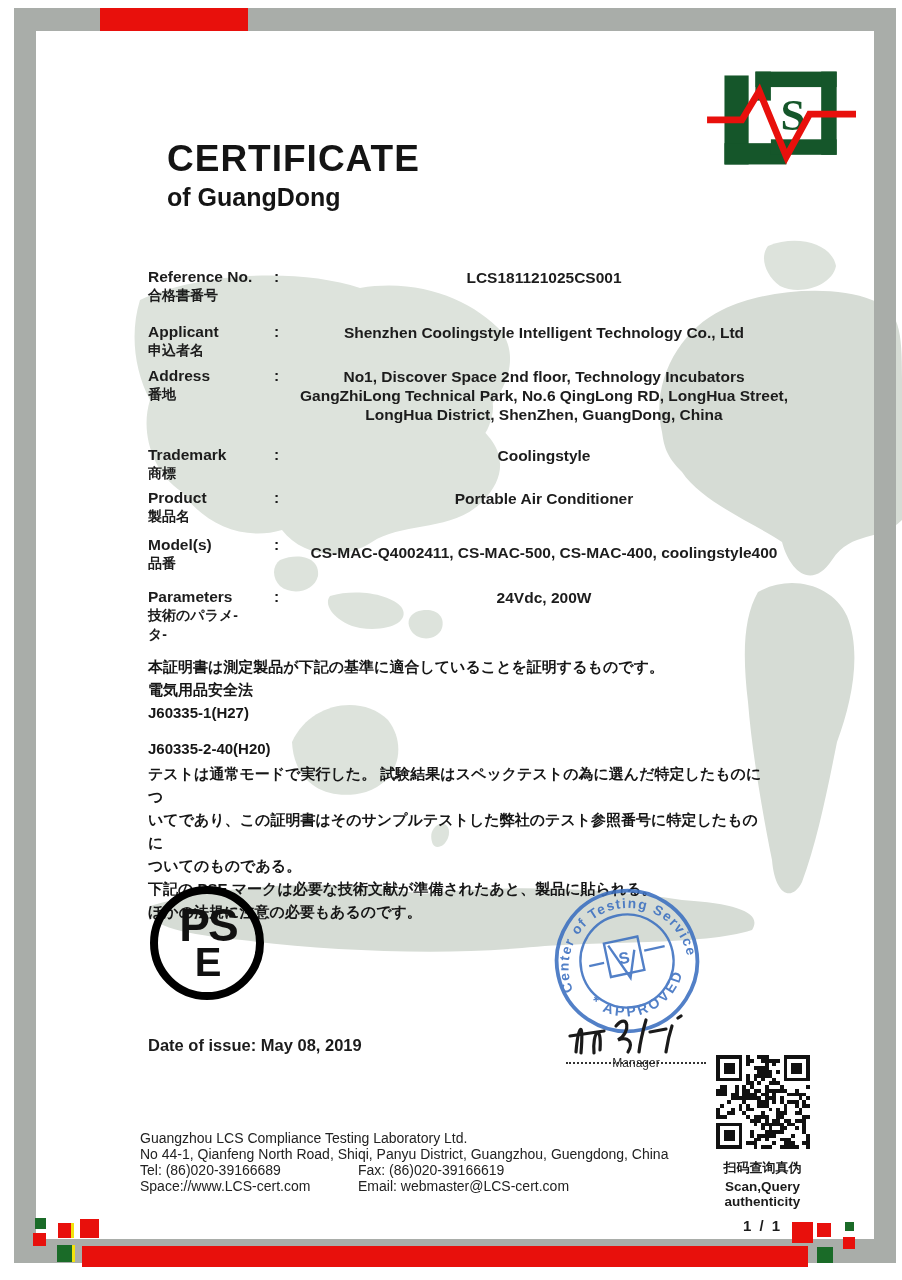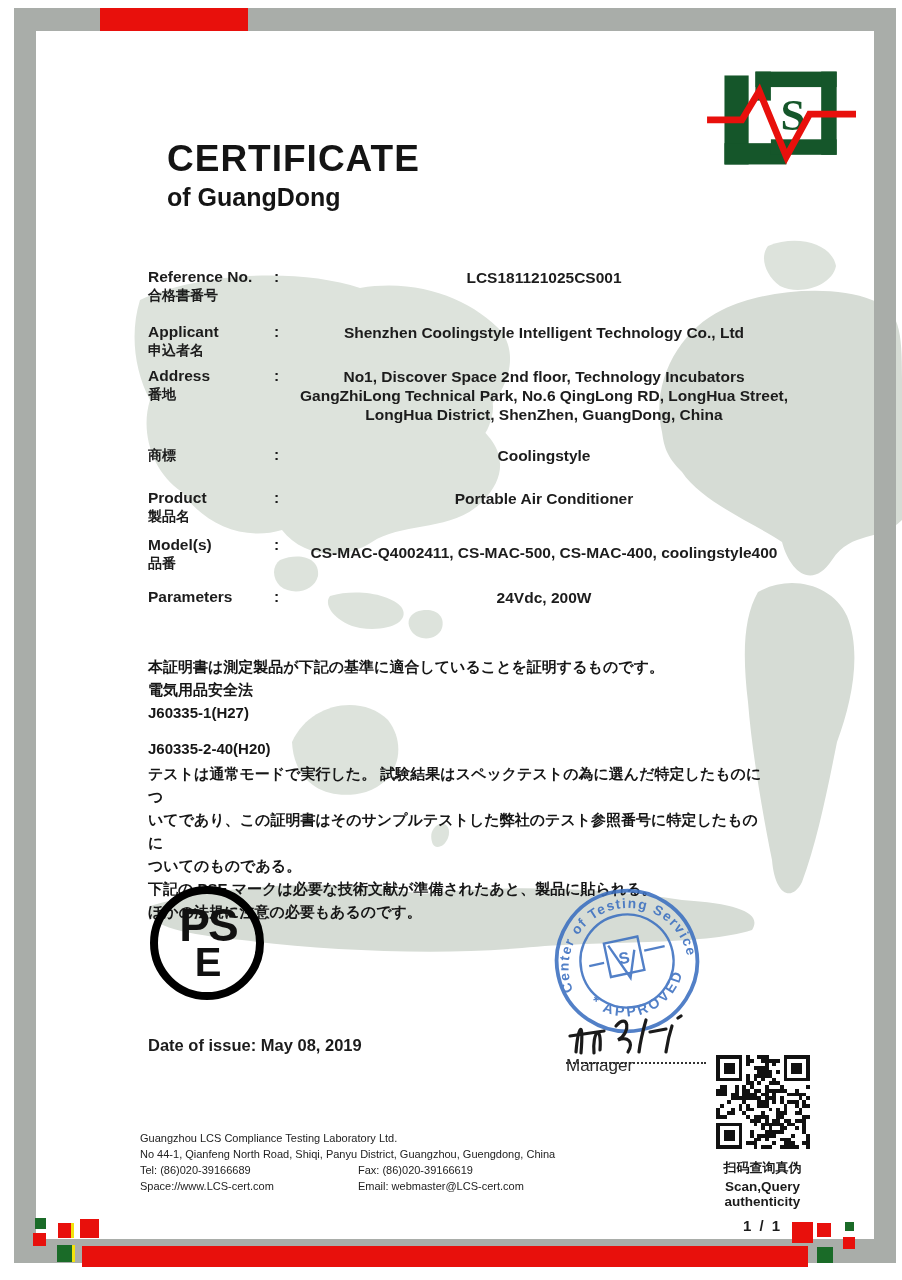--- a/index.html
+++ b/index.html
@@ -48,31 +48,31 @@
   .pse { position:absolute; left:150px; top:886px; width:114px; height:114px; border:8px solid #000000; border-radius:50%; }
   .pse-ps { position:absolute; left:0; width:100px; top:4px; text-align:center; font-size:46px; font-weight:700; letter-spacing:-2px; color:#111; }
   .pse-e  { position:absolute; left:0; width:100px; top:46px; text-align:center; font-size:40px; font-weight:700; color:#111; }
 
   
   .issue-date { position:absolute; left:148px; top:1036px; font-size:16.5px; font-weight:700; }
 
   
   .stamp { position:absolute; left:551px; top:885px; opacity:0.88; }
   .signature { position:absolute; left:566px; top:1008px; width:140px; border-bottom:2px dotted #333; padding-bottom:2px; }
-  .manager { position:absolute; left:566px; top:1056px; width:140px; font-size:17px; color:#2a2a2a; }
+  .manager { position:absolute; left:566px; top:1056px; width:140px; text-align:center; font-size:12px; color:#2a2a2a; }
 
   
   .qr-wrap { position:absolute; left:700px; top:1055px; width:125px; text-align:center; }
   .qr-code { display:inline-block; width:94px; height:94px; }
   .qr-zh { font-size:13px; font-weight:700; margin-top:6px; }
   .qr-en { font-size:13.5px; font-weight:700; margin-top:2px; }
   .qr-page { font-size:15px; font-weight:700; margin-top:8px; letter-spacing:2px; }
 
   
-  .footer { position:absolute; left:140px; top:1130px; font-size:11px; line-height:16px; color:#222; }
+  .footer { position:absolute; left:140px; top:1130px; font-size:14px; line-height:16px; color:#222; }
   .footer-row { display:flex; }
   .footer-col1 { width:218px; }
 </style>
 </head>
 <body>
 
 <svg class="map" width="902" height="1280" viewBox="0 0 902 1280">
   <g fill="#dde3dc">
 
     <path d="M140,300 C200,272 300,268 360,288 C420,278 472,300 502,332 C522,362 502,402 472,422 C502,442 512,472 482,502 C452,532 402,522 372,542 C342,562 302,556 282,530 C242,542 202,522 182,492 C152,472 140,432 150,400 C134,370 130,332 140,300 Z"></path>
@@ -152,38 +152,41 @@
     </div>
     <div class="field-row" style="top:99px;">
       <div class="f-label-en">Address</div>
       <div class="f-label-jp">番地</div>
       <div class="f-colon">:</div>
       <div class="f-value">No1, Discover Space 2nd floor, Technology Incubators
 GangZhiLong Technical Park, No.6 QingLong RD, LongHua Street,
 LongHua District, ShenZhen, GuangDong, China</div>
     </div>
     <div class="field-row" style="top:178px;">
+      <div class="f-label-en">Trademark</div>
       <div class="f-label-jp">商標</div>
       <div class="f-colon">:</div>
       <div class="f-value">Coolingstyle</div>
     </div>
     <div class="field-row" style="top:221px;">
       <div class="f-label-en">Product</div>
       <div class="f-label-jp">製品名</div>
       <div class="f-colon">:</div>
       <div class="f-value">Portable Air Conditioner</div>
     </div>
     <div class="field-row" style="top:268px;">
       <div class="f-label-en">Model(s)</div>
       <div class="f-label-jp">品番</div>
       <div class="f-colon">:</div>
       <div class="f-value" style="top:7px;">CS-MAC-Q4002411, CS-MAC-500, CS-MAC-400, coolingstyle400</div>
     </div>
     <div class="field-row" style="top:320px;">
       <div class="f-label-en">Parameters</div>
+      <div class="f-label-jp">技術のパラメ-
+タ-</div>
       <div class="f-colon">:</div>
       <div class="f-value">24Vdc, 200W</div>
     </div>
   </div>
 
   <div class="statement st-1">本証明書は測定製品が下記の基準に適合していることを証明するものです。
 電気用品安全法
 J60335-1(H27)</div>
   <div class="statement st-2">J60335-2-40(H20)</div>
   <div class="statement st-3">テストは通常モードで実行した。 試験結果はスペックテストの為に選んだ特定したものにつ

